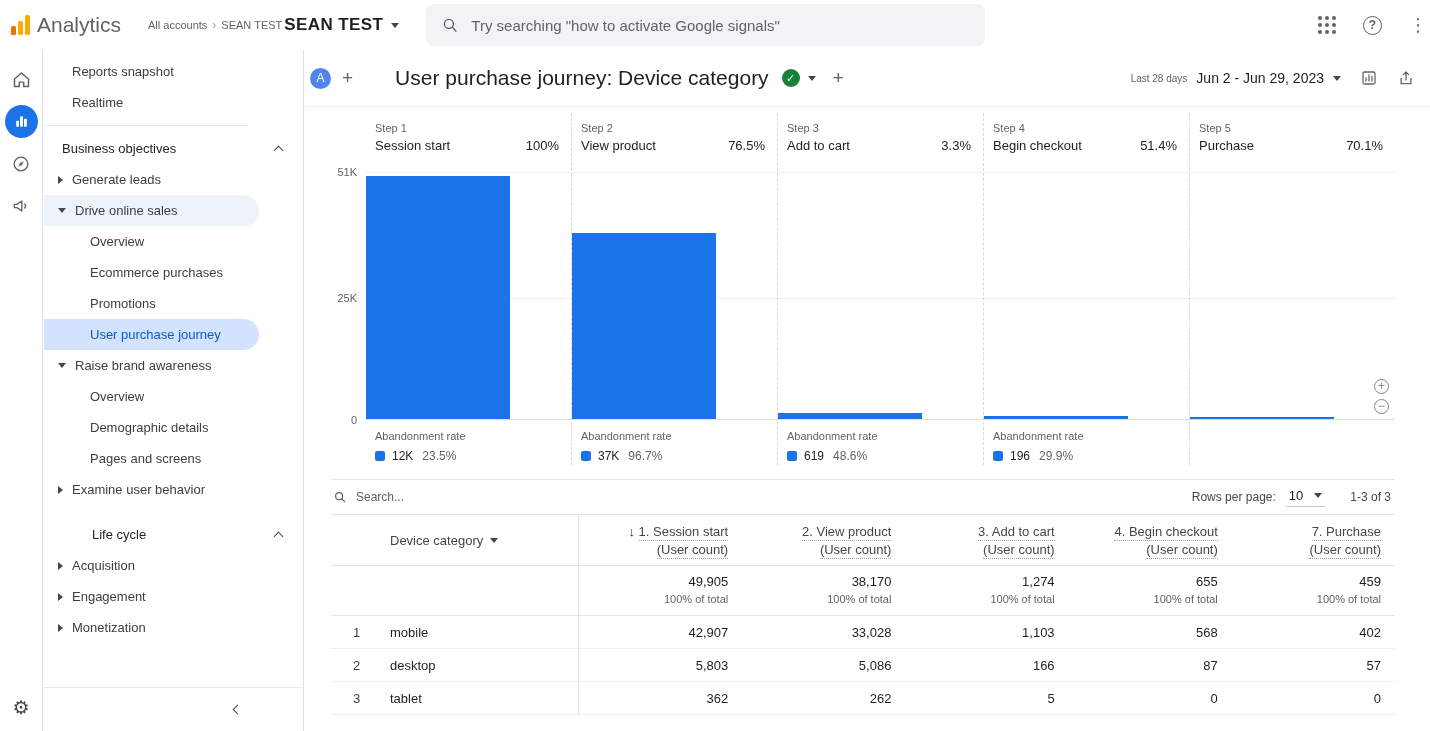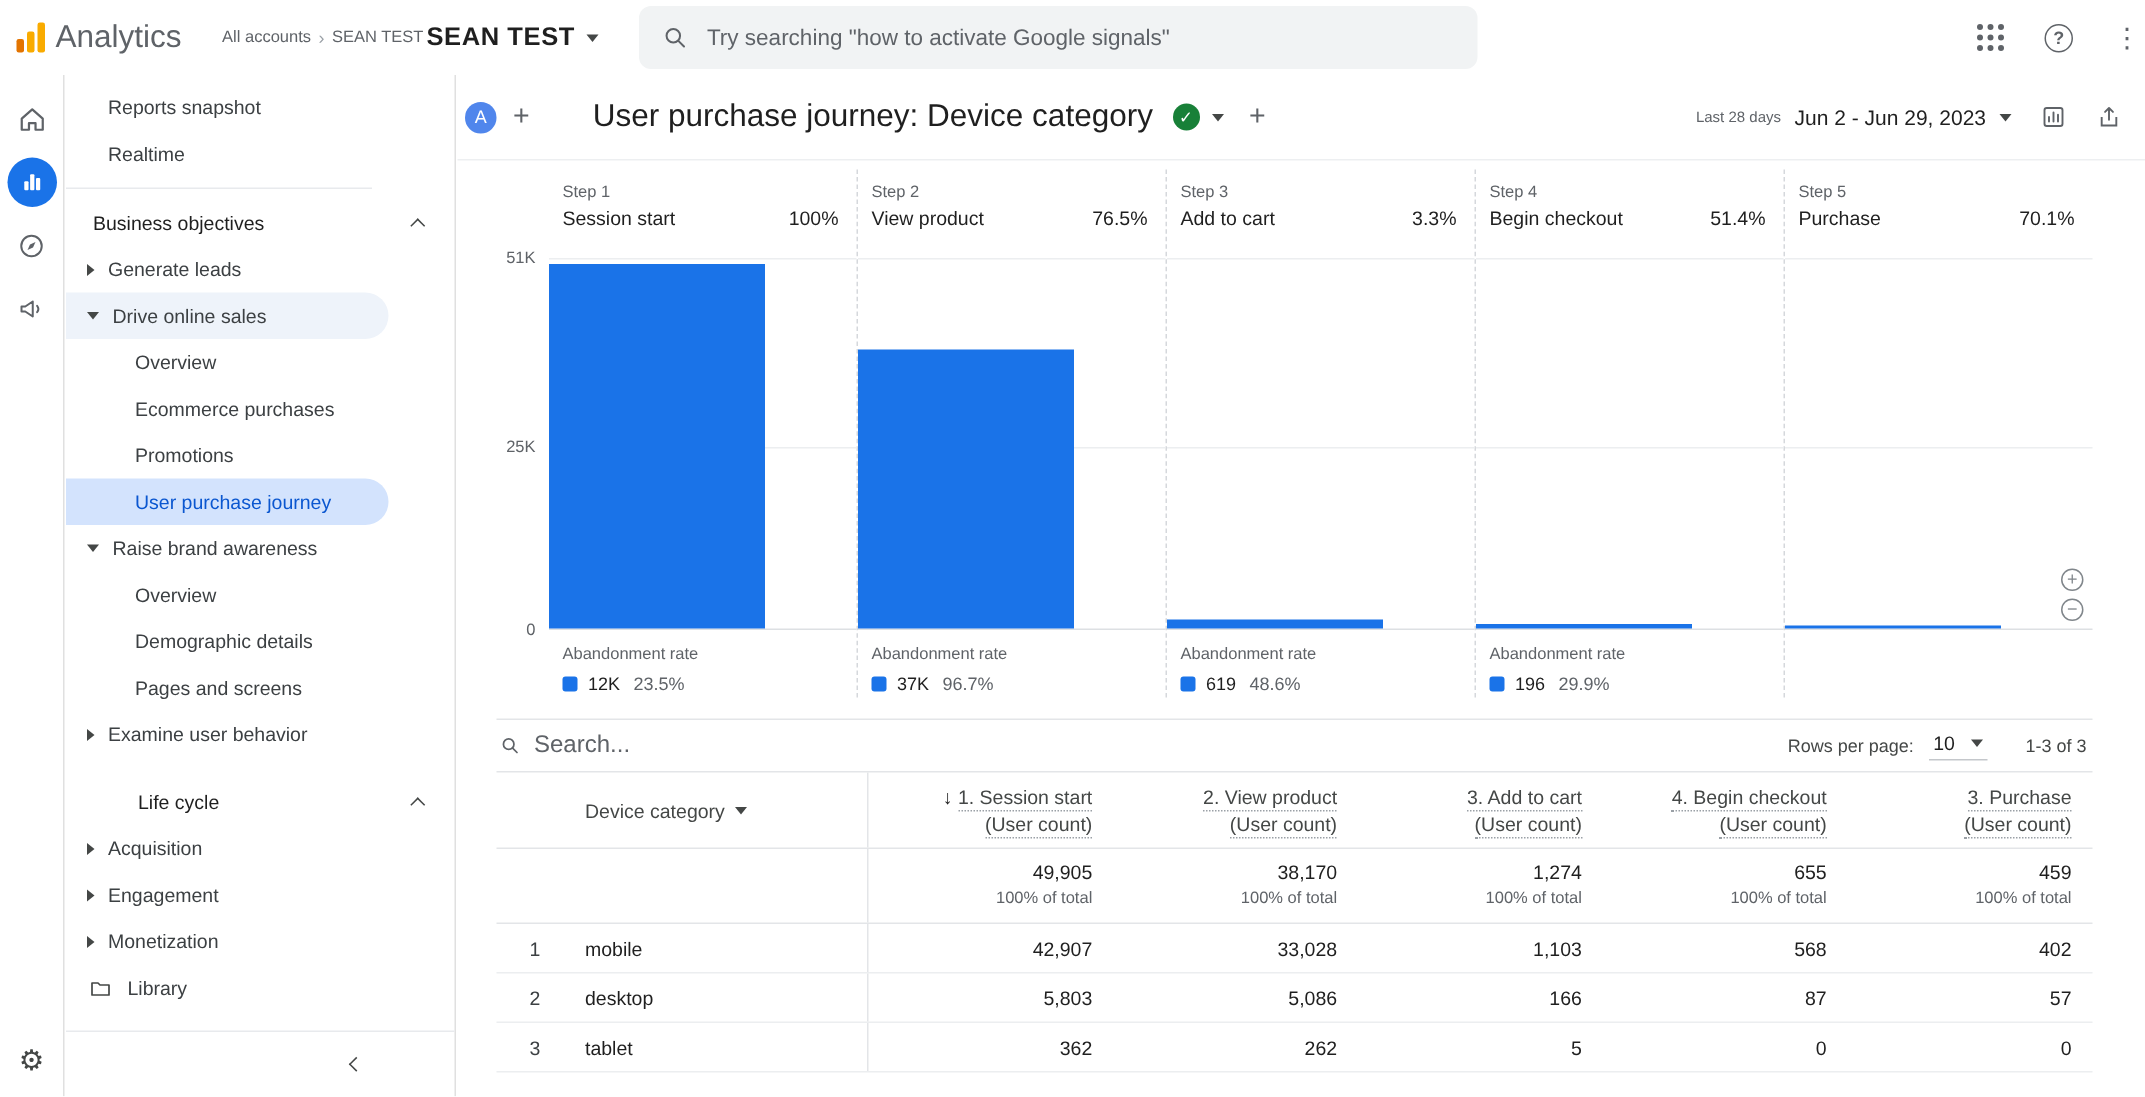--- a/index.html
+++ b/index.html
@@ -93,21 +93,21 @@
   .ab-sq{width:10px;height:10px;border-radius:2px;margin-right:7px;}
   .ab-count{font-size:12px;color:#1f1f1f;}
   .ab-rate{font-size:12px;color:#5f6368;margin-left:9px;}
   .zoom{position:absolute;right:6px;top:266px;display:flex;flex-direction:column;gap:5px;z-index:2;}
   .zoom-btn{width:15px;height:15px;border-radius:50%;border:1.4px solid #80868b;color:#80868b;font-size:12px;line-height:12px;text-align:center;cursor:pointer;background:#fff;}
 
   
   .tbl-section{position:absolute;left:26px;top:429px;width:1064px;border-top:1px solid #e3e5e8;}
   .tbl-toolbar{height:34px;display:flex;align-items:center;}
   .tbl-search{display:flex;align-items:center;gap:9px;padding-left:2px;color:#5f6368;}
-  .tbl-search input{border:none;outline:none;font-size:16px;color:#202124;width:180px;font-family:inherit;}
+  .tbl-search input{border:none;outline:none;font-size:12px;color:#202124;width:180px;font-family:inherit;}
   .tbl-search input::placeholder{color:#5f6368;}
   .tbl-right{margin-left:auto;display:flex;align-items:center;font-size:12px;color:#444746;}
   .rpp-select{display:flex;align-items:center;gap:11px;margin-left:10px;padding:0 3px 3px 3px;border-bottom:1px solid #c4c7cb;font-size:13px;color:#1f1f1f;cursor:pointer;}
   .pag{margin-left:25px;margin-right:4px;}
   .trow{display:flex;}
   .thead{height:52px;border-top:1px solid #e3e5e8;border-bottom:1px solid #e3e5e8;}
   .td-dim{width:248px;flex:0 0 248px;border-right:1px solid #e3e5e8;display:flex;align-items:center;}
   .th-dim{color:#444746;font-size:13px;gap:7px;padding-left:59px;cursor:pointer;}
   .metric-h{flex:1;text-align:right;padding:8px 14px 0 0;font-size:13px;color:#444746;line-height:18px;white-space:nowrap;cursor:pointer;}
   .metric-h .dotted{border-bottom:1px dotted #9aa0a6;padding-bottom:1px;}
@@ -258,28 +258,20 @@
         <span>Acquisition</span>
       </div>
     <div class="nav-item coll">
         <span class="tri tri-r"></span>
         <span>Engagement</span>
       </div>
     <div class="nav-item coll">
         <span class="tri tri-r"></span>
         <span>Monetization</span>
       </div>
-    <div class="nav-item">
-      <span class="lib-icon">
-        <svg width="16" height="16" viewBox="0 0 24 24" fill="none" stroke="currentColor" stroke-width="1.7">
-            <path d="M3.5 6.5h6l2 2h9v10h-17z" stroke-linejoin="round"></path>
-          </svg>
-      </span>
-      <span>Library</span>
-    </div>
 
     <div class="nav-bottom">
       <span class="chev chev-left"></span>
     </div>
   </nav>
 
   <main class="main">
 
     <div class="report-header">
       <div class="avatar">A</div>
@@ -449,21 +441,21 @@
           </div>
           <div class="metric-h">
             <div><span class="dotted">3. Add to cart</span></div>
             <div><span class="dotted">(User count)</span></div>
           </div>
           <div class="metric-h">
             <div><span class="dotted">4. Begin checkout</span></div>
             <div><span class="dotted">(User count)</span></div>
           </div>
           <div class="metric-h">
-            <div><span class="dotted">3. Purchase</span></div>
+            <div><span class="dotted">7. Purchase</span></div>
             <div><span class="dotted">(User count)</span></div>
           </div>
         </div>
 
       <div class="trow totals">
         <div class="td-dim"></div>
 
       <div class="total-cell">
             <div class="total-val">49,905</div>
             <div class="total-sub">100% of total</div>

